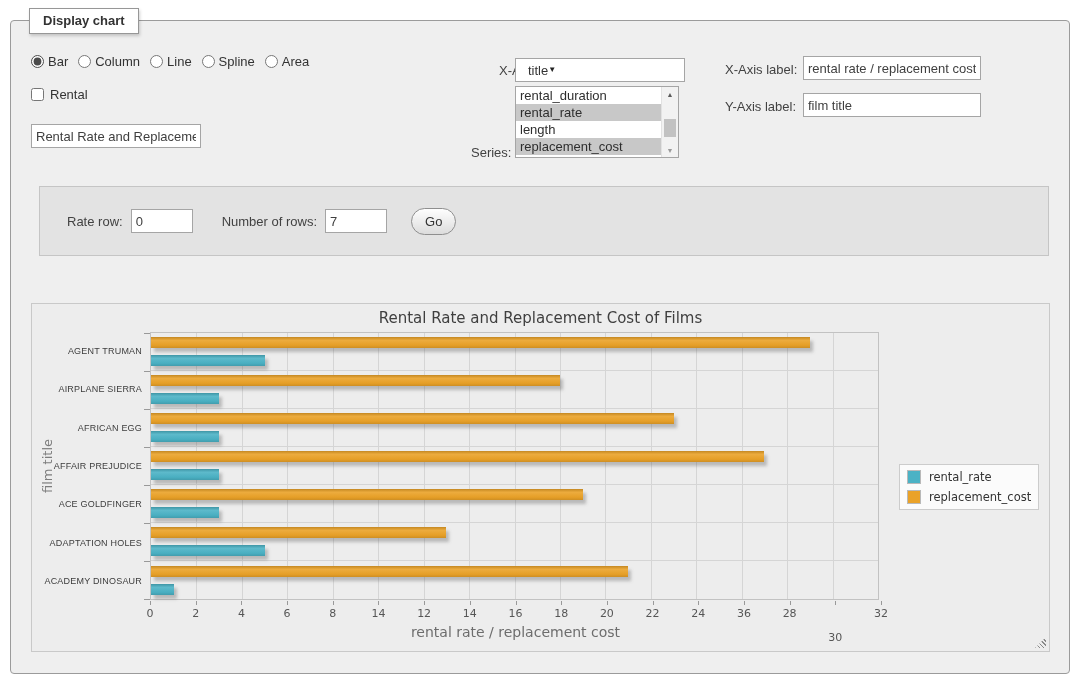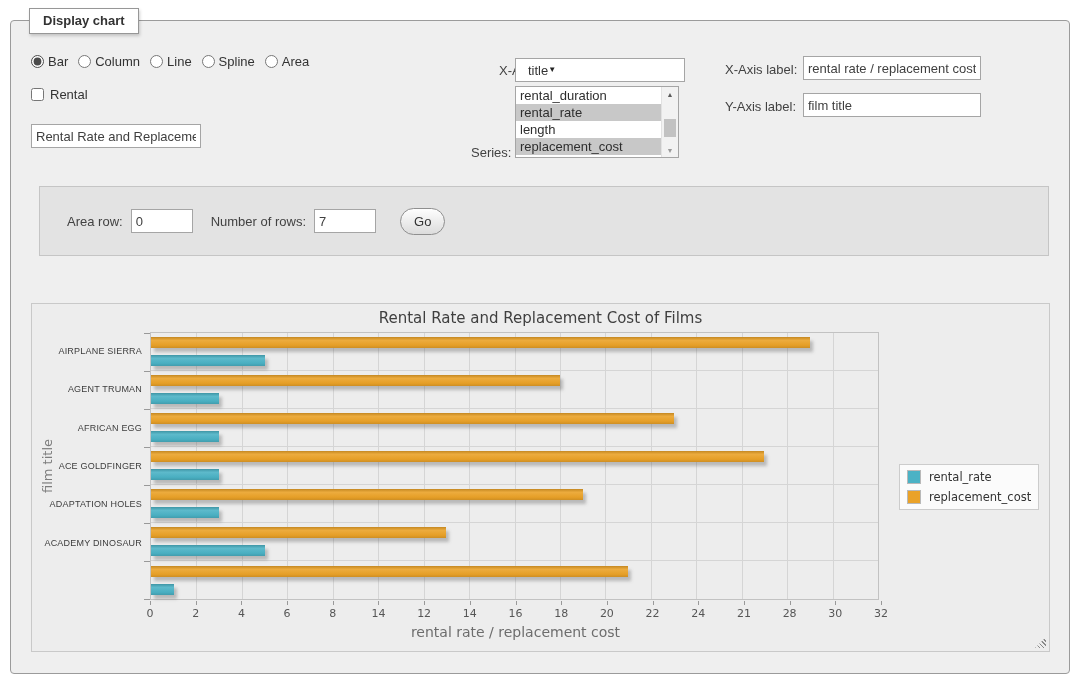--- a/index.html
+++ b/index.html
@@ -92,21 +92,21 @@
   
   .rows-box {
     position: absolute; left: 28px; top: 165px;
     width: 1010px; height: 70px;
     background: #e3e3e3; border: 1px solid #c5c5c5;
     display: flex; align-items: center;
     padding-left: 27px;
     font-size: 13px; color: #424242;
   }
   .rows-box .text-input { width: 62px; margin-left: 8px; }
-  .nrows-label { margin-left: 18px; }
+  .nrows-label { margin-left: 29px; }
   .go-btn {
     margin-left: 24px; height: 27px; padding: 0 13px;
     border: 1px solid #8f8f8f; border-radius: 14px;
     background: linear-gradient(#fefefe, #dcdcdc);
     font-family: inherit; font-size: 13px; color: #333;
     cursor: pointer;
   }
 
   
   .chart-box {
@@ -238,34 +238,35 @@
     </div>
   </div>
 
   <div class="inline-label" style="left:714px; top:41px;">X-Axis label:</div>
   <input class="text-input abs-field x-label-field" value="rental rate / replacement cost" style="">
 
   <div class="inline-label" style="left:714px; top:78px;">Y-Axis label:</div>
   <input class="text-input abs-field y-label-field" value="film title" style="">
 
   <div class="rows-box">
-    <span>Area row:</span>
+    <span>Rate row:</span>
     <input class="text-input" value="0" style="">
     <span class="nrows-label">Number of rows:</span>
     <input class="text-input" value="7" style="">
     <button class="go-btn">Go</button>
   </div>
 
   <div class="chart-box">
     <div class="chart-title">Rental Rate and Replacement Cost of Films</div>
     <div class="yaxis-title">film title</div>
     <div class="ylabels">
+        <div class="ylabel">AGENT TRUMAN</div>
         <div class="ylabel">AIRPLANE SIERRA</div>
-        <div class="ylabel">AGENT TRUMAN</div>
         <div class="ylabel">AFRICAN EGG</div>
+        <div class="ylabel">AFFAIR PREJUDICE</div>
         <div class="ylabel">ACE GOLDFINGER</div>
         <div class="ylabel">ADAPTATION HOLES</div>
         <div class="ylabel">ACADEMY DINOSAUR</div>
       </div>
     <div class="plot">
       <div class="plot-rows">
           <div class="brow">
             <div class="bar" style="width: 90.625%; background-color: rgb(234, 162, 40);"></div>
             <div class="bar" style="width: 15.625%; background-color: rgb(75, 178, 197);"></div>
           </div>
@@ -339,25 +340,25 @@
         <div class="xtick-label" style="left: 50%;">16</div>
         <div class="xtick-mark" style="left: 56.25%;"></div>
         <div class="xtick-label" style="left: 56.25%;">18</div>
         <div class="xtick-mark" style="left: 62.5%;"></div>
         <div class="xtick-label" style="left: 62.5%;">20</div>
         <div class="xtick-mark" style="left: 68.75%;"></div>
         <div class="xtick-label" style="left: 68.75%;">22</div>
         <div class="xtick-mark" style="left: 75%;"></div>
         <div class="xtick-label" style="left: 75%;">24</div>
         <div class="xtick-mark" style="left: 81.25%;"></div>
-        <div class="xtick-label" style="left: 81.25%;">21</div>
+        <div class="xtick-label" style="left: 81.25%;">36</div>
         <div class="xtick-mark" style="left: 87.5%;"></div>
         <div class="xtick-label" style="left: 87.5%;">28</div>
         <div class="xtick-mark" style="left: 93.75%;"></div>
-        <div class="xtick-label" style="left: 93.75%;">30</div>
+        <div class="xtick-label" style="left: 93.75%; margin-top: 24px;">30</div>
         <div class="xtick-mark" style="left: 100%;"></div>
         <div class="xtick-label" style="left: 100%;">32</div>
       </div>
     <div class="xaxis-title">rental rate / replacement cost</div>
     <div class="legend">
         <div class="legend-entry">
           <span class="legend-swatch" style="background-color: rgb(75, 178, 197);"></span>
           <span>rental_rate</span>
         </div>
         <div class="legend-entry">

